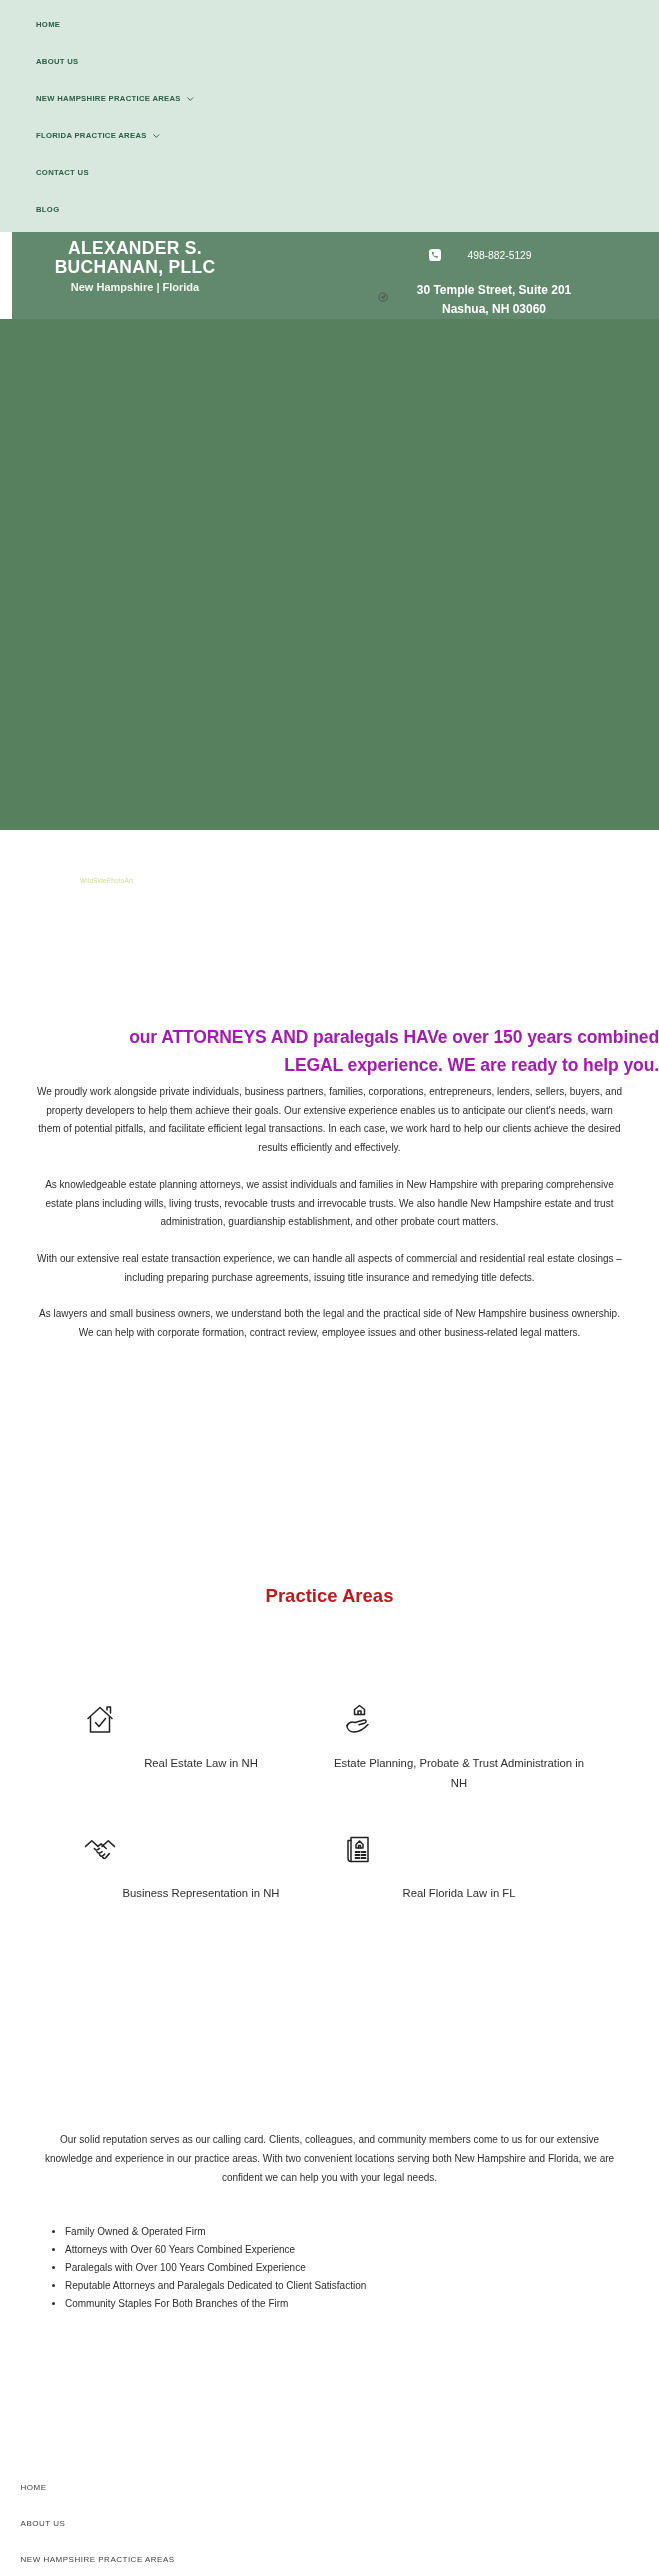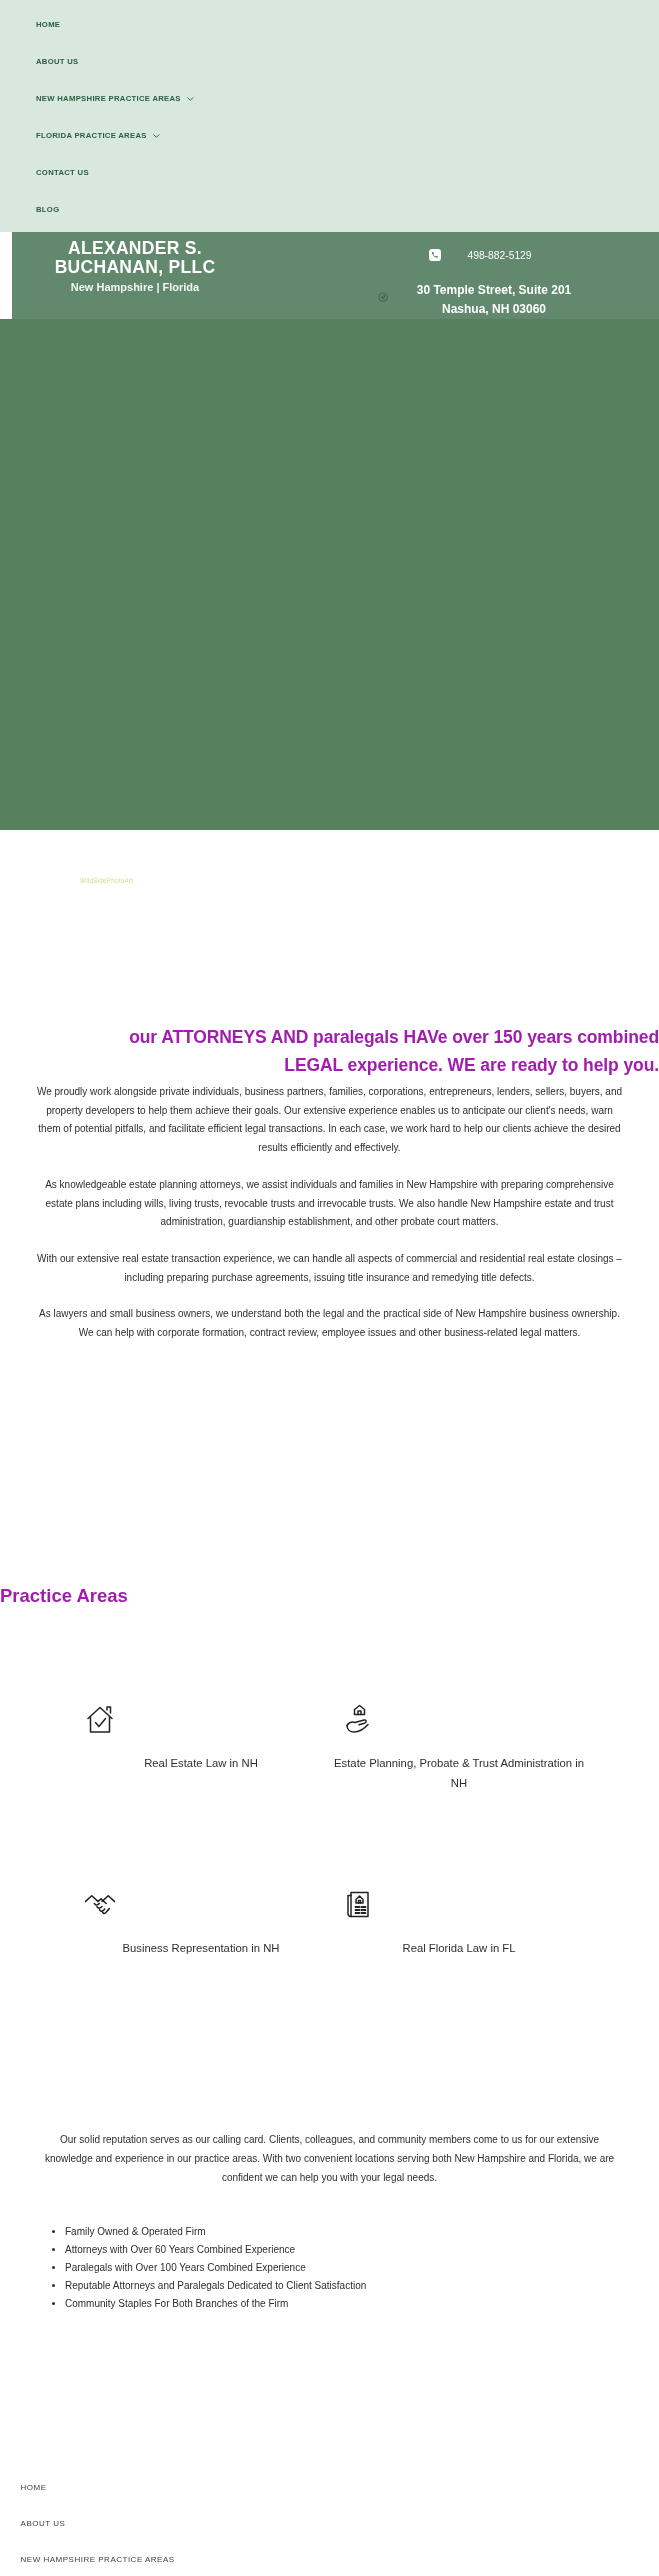--- a/index.html
+++ b/index.html
@@ -28,22 +28,22 @@
   
   .hero{position:absolute;top:319px;left:0;width:659px;height:511px;background:#57805f;}
   .watermark{position:absolute;top:877px;left:80px;font-size:6.4px;color:#cfe08e;letter-spacing:0.2px;}
 
   
   .intro-heading{position:absolute;top:1008px;left:0;width:659px;text-align:right;color:#a21caf;font-size:17.5px;font-weight:700;line-height:28px;letter-spacing:-0.1px;}
   .intro-paragraphs{position:absolute;top:1083px;left:36px;width:587px;text-align:center;color:#2e2e2e;font-size:10px;font-weight:400;line-height:18.7px;}
   .intro-paragraphs p{margin:0 0 18px 0;}
 
   
-  .practice-title{position:absolute;top:1571px;left:0;width:659px;font-size:18.5px;font-weight:700;line-height:20.6px;color:#a21caf;}
-  .practice-grid{position:absolute;top:1703px;left:72px;width:515px;display:grid;grid-template-columns:258px 258px;row-gap:95px;}
+  .practice-title{position:absolute;top:1571px;left:0;width:659px;text-align:center;font-size:18.5px;font-weight:700;line-height:20.6px;color:#b91c1c;}
+  .practice-grid{position:absolute;top:1703px;left:72px;width:515px;display:grid;grid-template-columns:258px 258px;row-gap:40px;}
   .pa-cell{width:258px;cursor:pointer;}
   .pa-icon{width:55px;display:flex;justify-content:center;}
   .pa-label{margin-top:18px;width:258px;text-align:center;font-size:11.3px;font-weight:300;color:#2f2f2f;line-height:19.6px;}
 
   
   .why-title{position:absolute;top:2074px;left:0;width:659px;text-align:center;font-size:18.5px;font-weight:700;line-height:20.6px;color:#1c1c1c;}
   .why-paragraph{position:absolute;top:2120px;left:36px;width:587px;text-align:center;color:#2e2e2e;font-size:10px;font-weight:300;line-height:19px;}
   .why-bullets{position:absolute;top:2215px;left:39px;width:567px;margin:8px;padding:0 0 0 18px;color:#2e2e2e;font-size:10px;font-weight:300;line-height:18px;}
   .why-bullets li{list-style-type:disc;}
 

